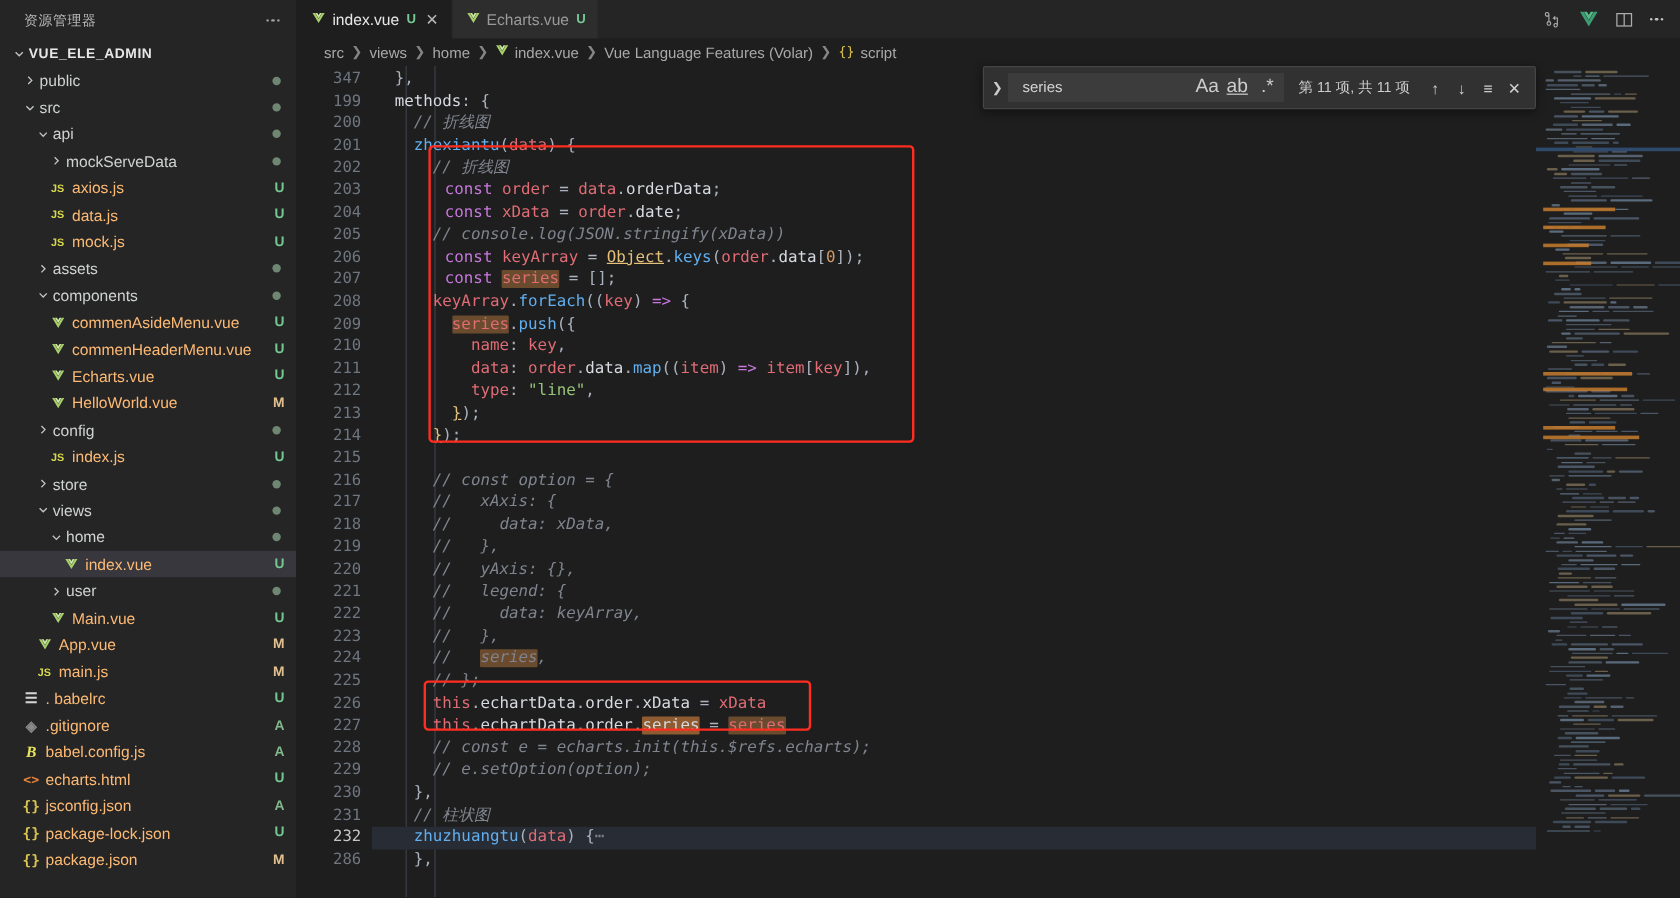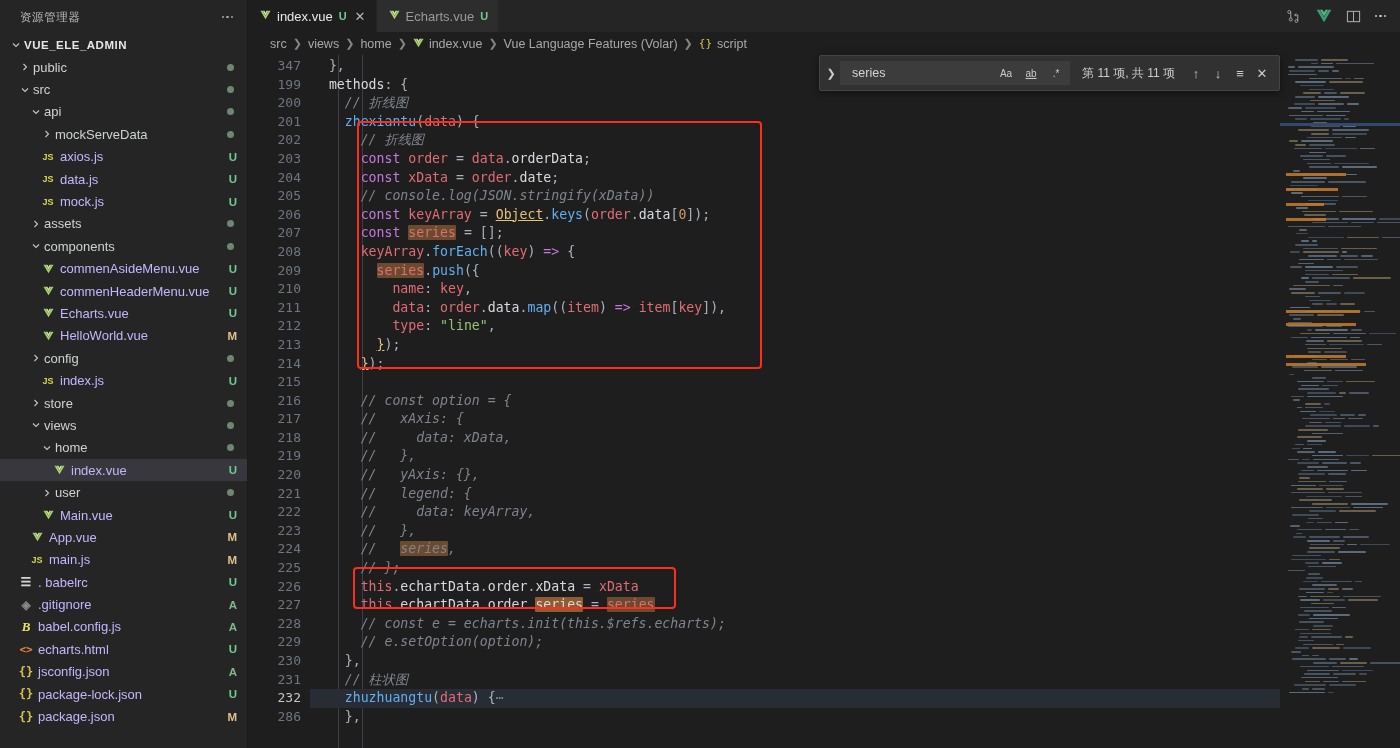--- a/index.html
+++ b/index.html
@@ -60,21 +60,21 @@
     width: 18px; flex: 0 0 18px; display: flex; align-items: center; justify-content: center;
     font-size: 9.5px; font-weight: bold; margin-right: 3px;
   }
   .ficon.js { color: #d8d84f; font-family: "Liberation Sans", sans-serif; font-size:9px; }
   .ficon.vue { color: #a6d06a; }
   .ficon.json { color: #d8c44f; font-size: 12px; font-family: "DejaVu Sans Mono", monospace; }
   .ficon.html { color: #e8843a; font-size: 11px; font-family: "DejaVu Sans Mono", monospace;}
   .ficon.babel { color: #e8e45c; font-size: 13px; font-style: italic; font-family: "Liberation Serif", serif; font-weight: bold;}
   .ficon.git { color: #8a8a8a; font-size: 12px; }
   .ficon.cfg { color: #d4d4d4; font-size: 12px; }
-  .row .label { color: #c4b5fd; }
+  .row .label { color: #fdba74; }
   .row .label.folder { color: #cfd3cf; }
   .row .badge {
     position: absolute; right: 10px; font-size: 11.5px; font-weight: bold;
   }
   .badge.U { color: #73c991; }
   .badge.M { color: #e2c08d; }
   .badge.A { color: #81b88b; }
   .dot {
     position: absolute; right: 13px; width: 7px; height: 7px; border-radius: 50%;
     background: #6f8772;
@@ -130,21 +130,21 @@
 
   .code-area { flex: 1; position: relative; overflow: hidden; padding-top: 2px; }
   .code {
     font-family: "DejaVu Sans Mono", monospace; font-size: 13.2px;
     white-space: pre; position: relative; z-index: 2;
   }
   .code .line { height: 18.6px; line-height: 18.6px; padding-left: 3px; }
   .code .line.cur { background: #282c34; }
 
   
-  .t-kw   { color: #c678dd; }
+  .t-kw   { color: #c678dd; margin-left: 10px; }
   .t-var  { color: #e06c75; }
   .t-fn   { color: #61afef; }
   .t-prop { color: #e06c75; }
   .t-str  { color: #98c379; }
   .t-com  { color: #7f848e; font-style: italic; }
   .t-num  { color: #d19a66; }
   .t-this { color: #e06c75; }
   .t-pink { color: #c678dd; }
   .t-plain{ color: #abb2bf; }
   .t-yel  { color: #e5c07b; text-decoration: underline; }
@@ -202,21 +202,21 @@
   .find-input-box {
     display:flex; align-items:center; background:#3c3c3c; border:1px solid #3c3c3c;
     height: 24px; width: 230px; padding: 0 3px 0 9px;
   }
   .find-input {
     background: transparent; border: none; outline: none; color: #d4d4d4;
     font-size: 12.5px; width: 128px; font-family:"Liberation Sans", sans-serif;
   }
   .find-opts { display:flex; align-items:center; gap:5px; margin-left:auto; }
   .fopt { width:20px; height:20px; display:flex; align-items:center; justify-content:center;
-          color:#cccccc; font-size:10px; border-radius:3px; cursor:pointer; }
+          color:#cccccc; font-size:16px; border-radius:3px; cursor:pointer; }
   .find-count { color:#cccccc; font-size:12px; margin: 0 10px 0 12px; white-space:nowrap;}
   .find-btn { width:22px; height:22px; display:flex;align-items:center;justify-content:center;
               color:#cccccc; font-size:13px; cursor:pointer; }
 </style>
 </head>
 <body>
 
 <div class="app">
 
   <div class="sidebar">

